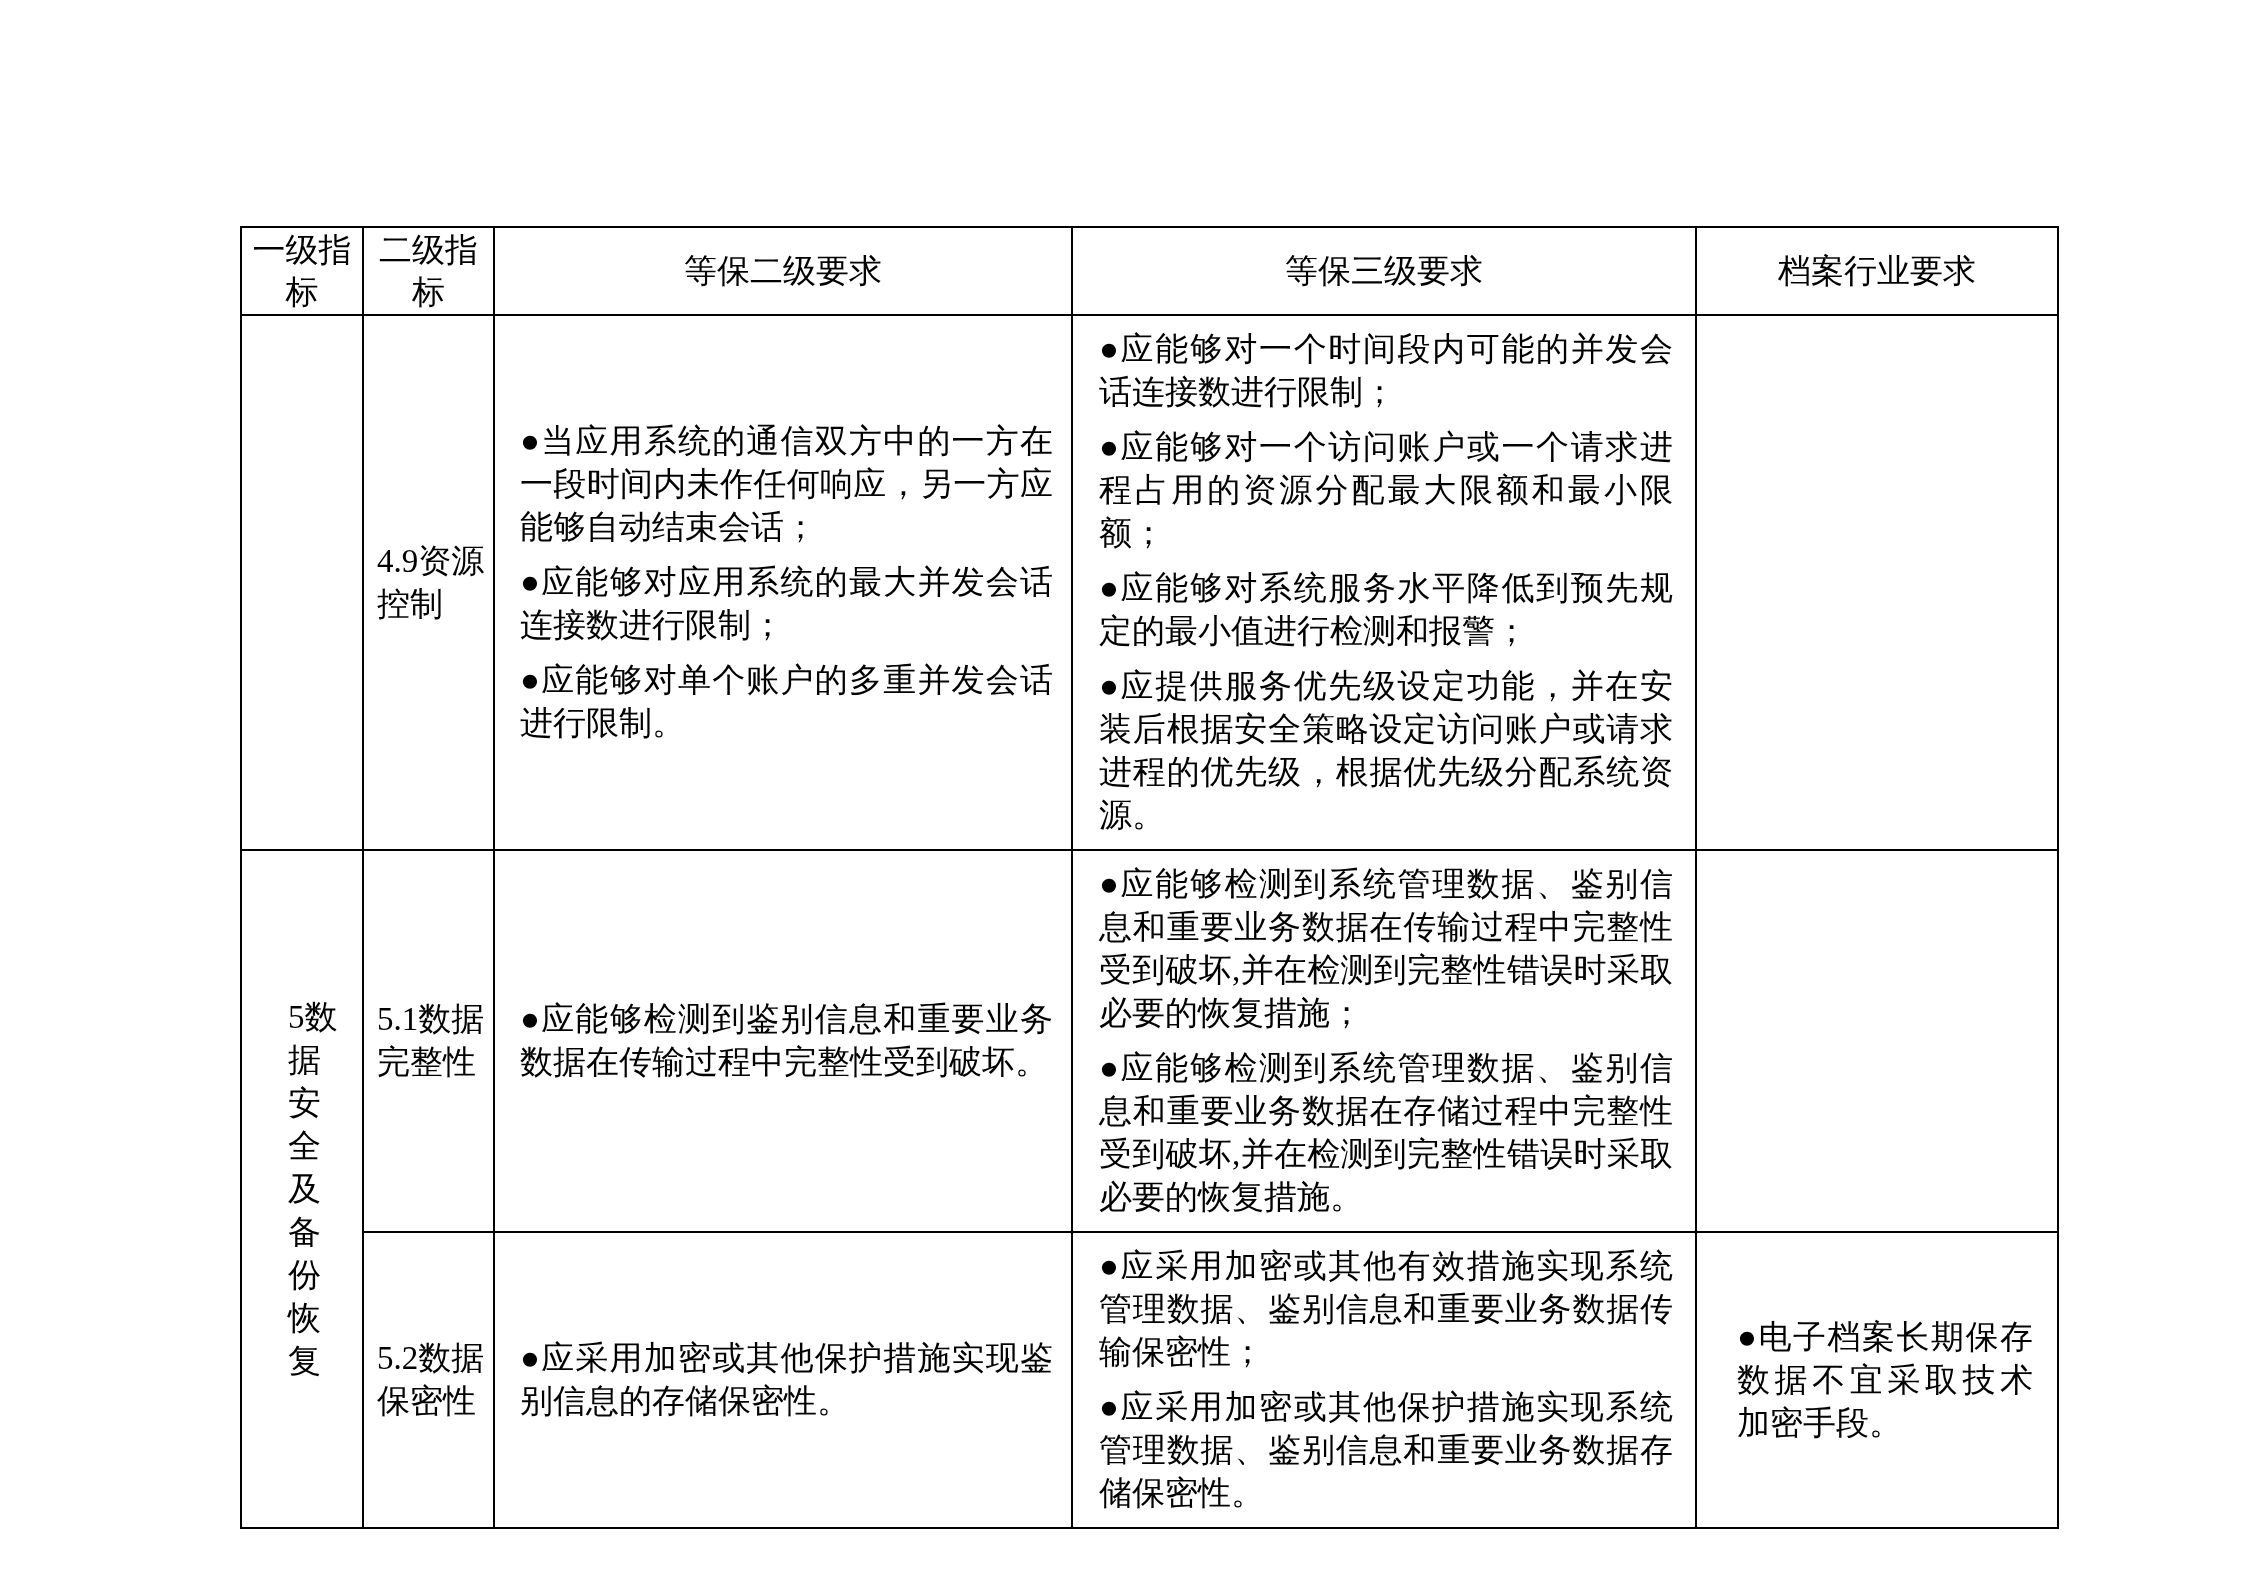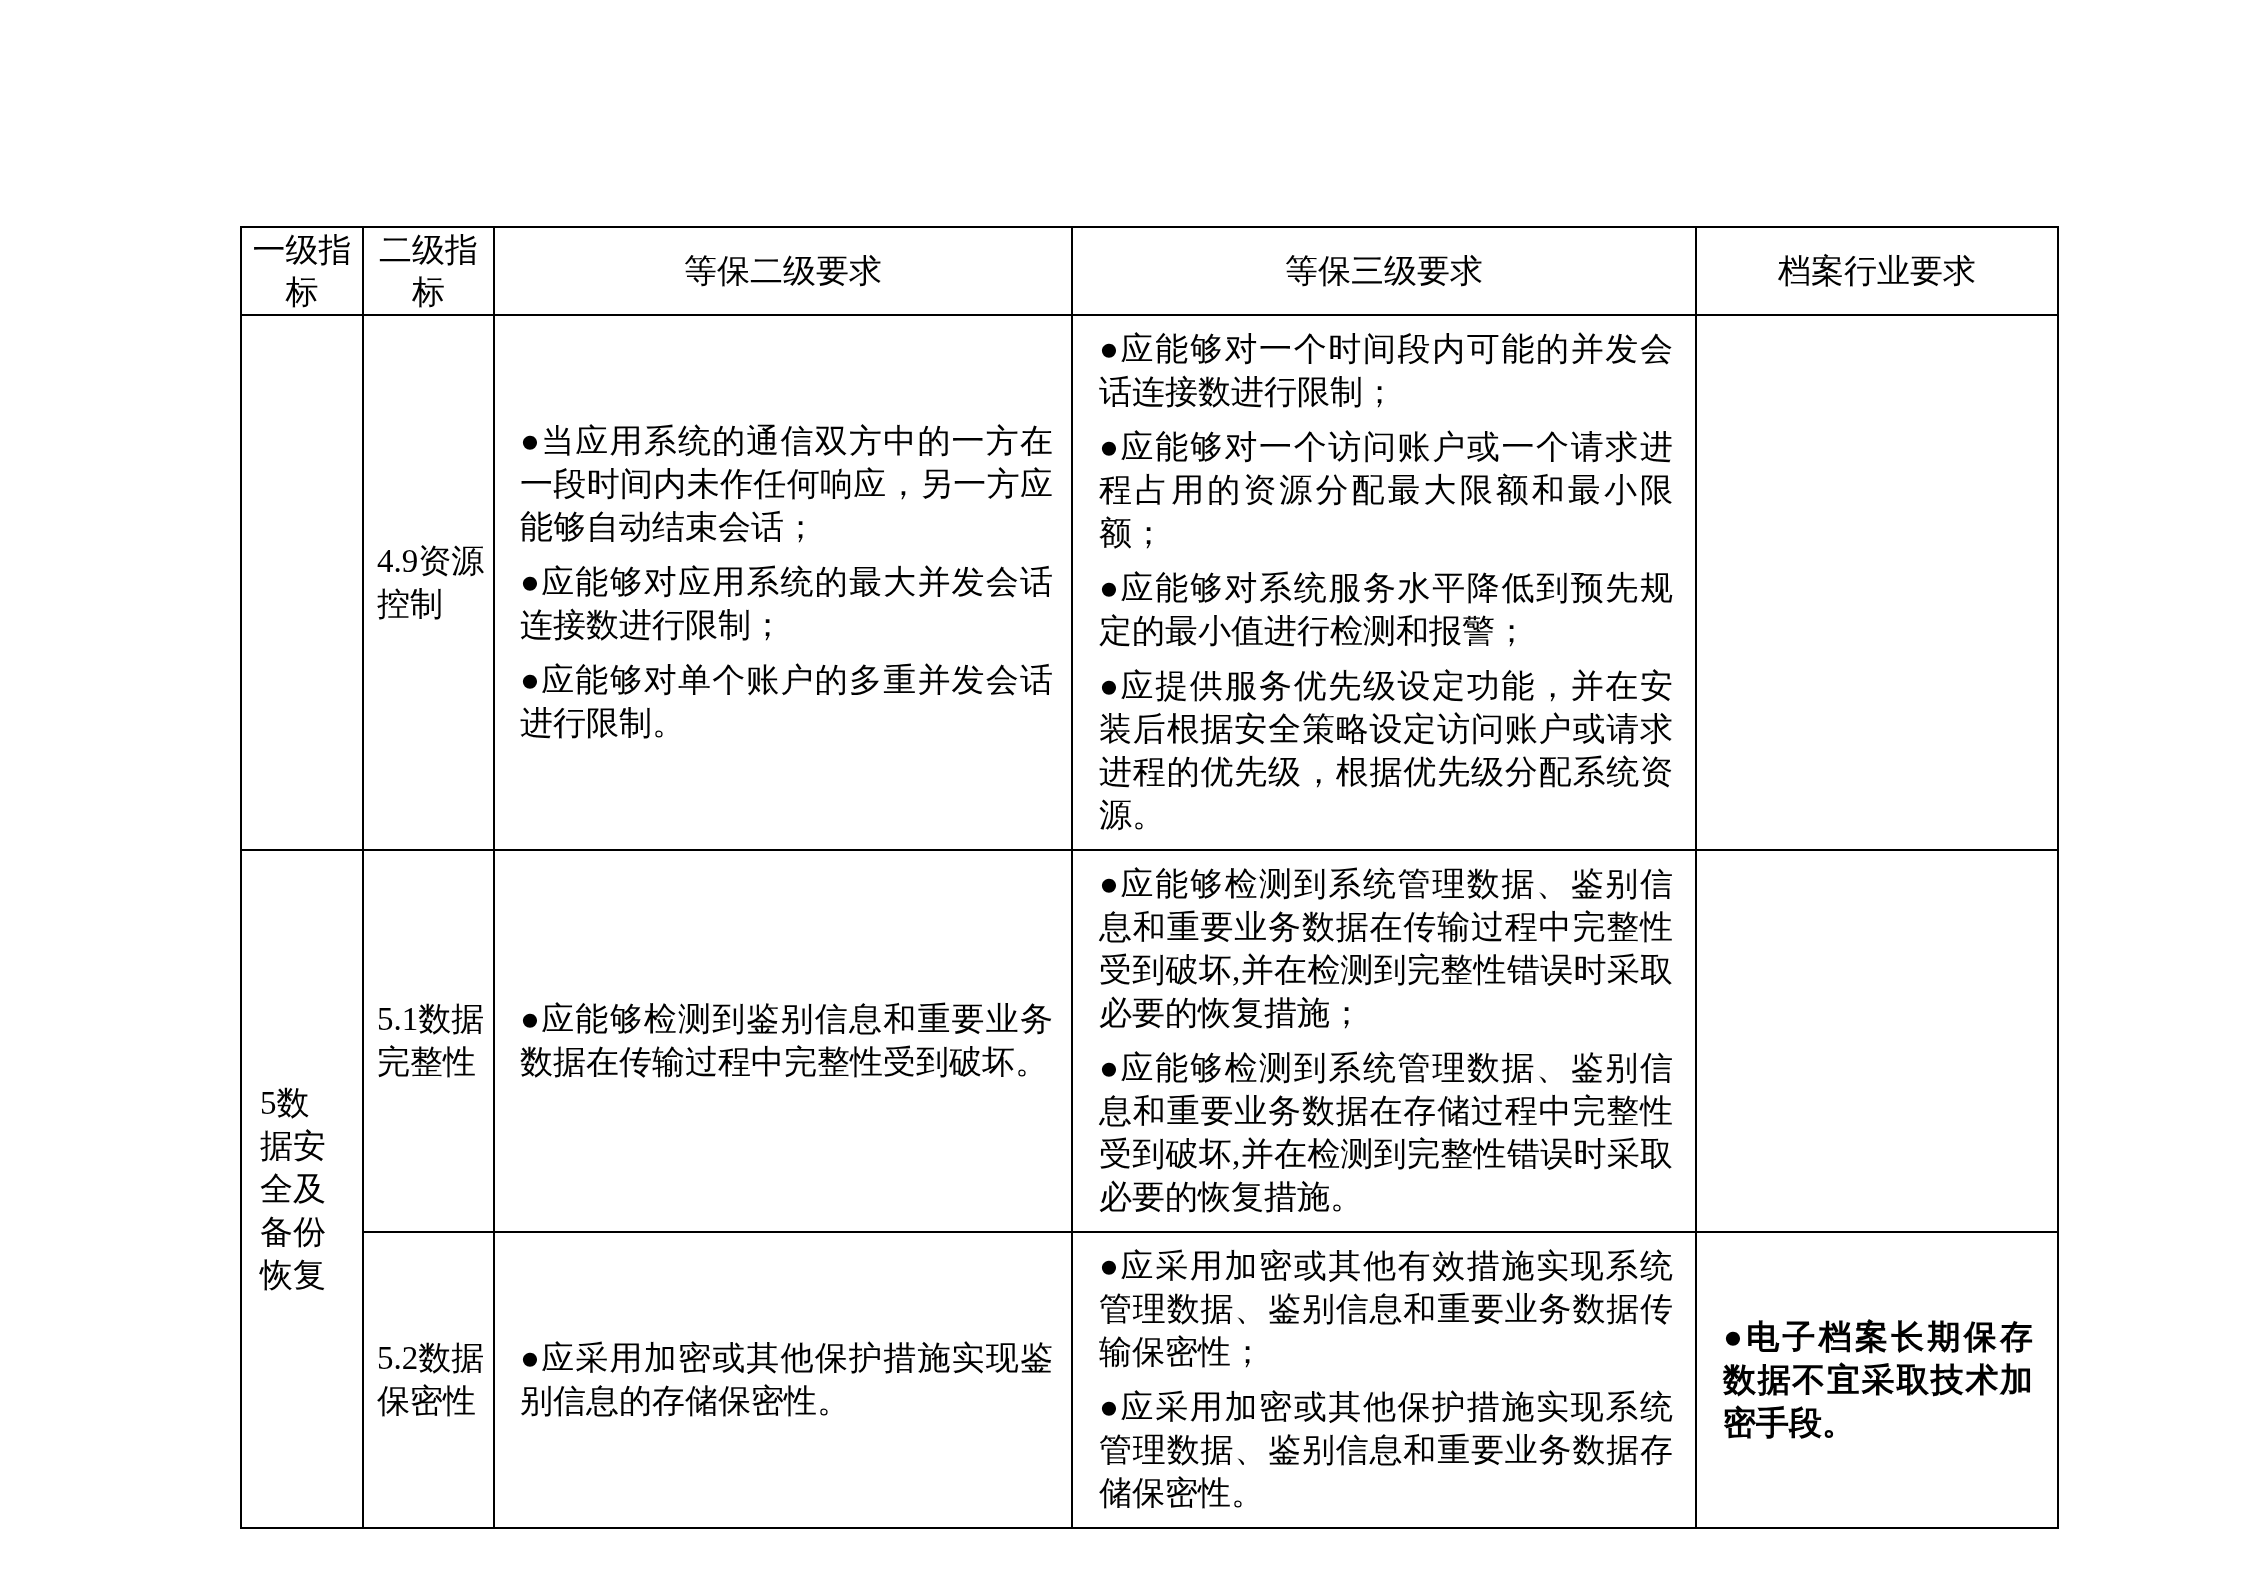--- a/index.html
+++ b/index.html
@@ -29,25 +29,25 @@
     font-weight: normal;
     font-size: 33px;
     line-height: 43px;
     overflow: hidden;
   }
   .doc-table th {
     text-align: center;
     line-height: 42px;
   }
   
-  .c1 .pad { padding: 0 20px 0 18px; text-align: left; }
+  .c1 .pad { padding: 0 20px 0 18px; text-align: left; margin-left: 28px; }
   .c2 .pad { padding: 0 8px 0 13px;  text-align: left; }
   .c3 .pad { padding: 0 6px 0 13px;  text-align: justify; }
   .c4 .pad { padding: 0 10px 0 14px; text-align: justify; }
-  .c5 .pad { padding: 0 12px 0 14px; text-align: justify; font-weight: bold; }
+  .c5 .pad { padding: 0 12px 0 28px; text-align: justify; }
   .li { margin: 12px; }
 </style>
 </head>
 <body>
 
 <table class="doc-table">
   <colgroup>
     <col style="width:122px">
     <col style="width:131px">
     <col style="width:578px">

